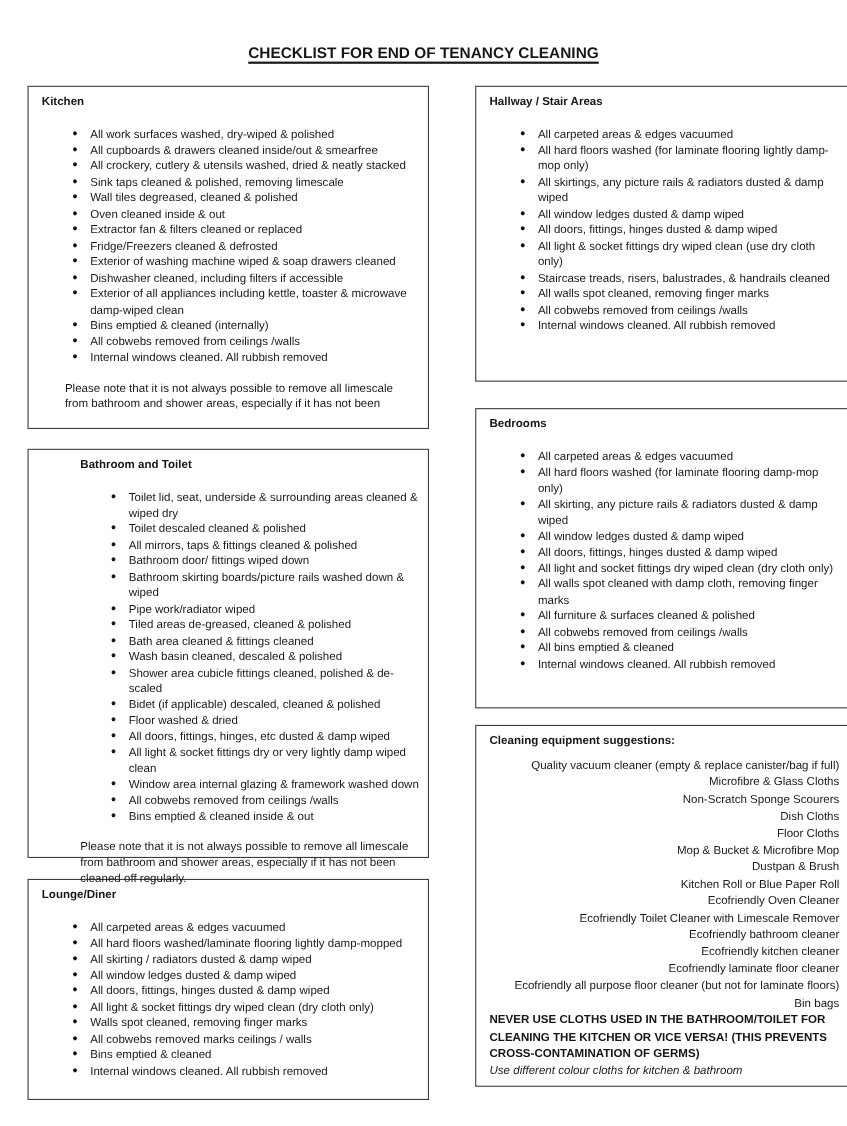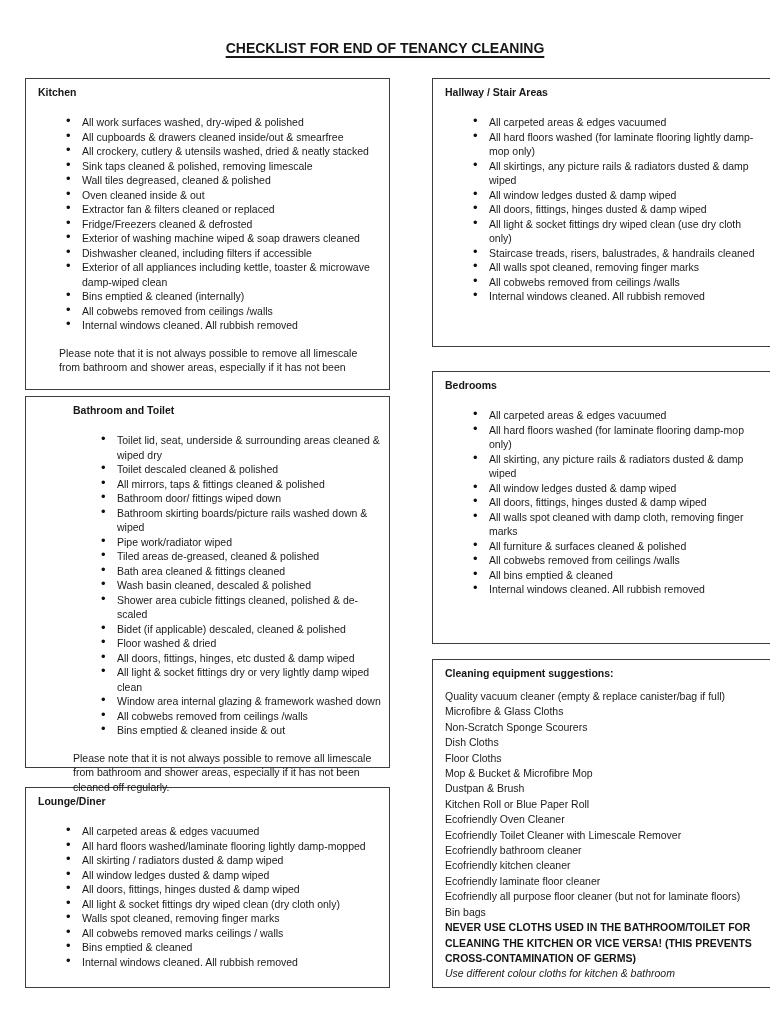--- a/index.html
+++ b/index.html
@@ -37,21 +37,21 @@
     background: #ffffff;
     padding: 6px 8px 6px 12px;
   }
   .box h2 {
     margin: 0;
     font-size: 10.5px;
     font-weight: 700;
     line-height: 15px;
     color: #171717;
   }
-  .box-kitchen  { height: 312px; margin-bottom: 6px; }
+  .box-kitchen  { height: 312px; margin-bottom: 18px; }
   .box-bathroom { height: 372px; margin-bottom: 19px; padding-left: 47px; }
   .box-lounge   { height: 201px; }
   .box-hallway  { height: 269px; margin-bottom: 24px; }
   .box-bedrooms { height: 273px; margin-bottom: 15px; }
   .box-equipment{ height: 329px; }
   ul.checklist {
     list-style: none;
     margin: 15px 0 0 0;
     padding: 0 0 0 44px;
   }
@@ -73,20 +73,21 @@
     font-size: 10.5px;
     line-height: 14.5px;
     margin: 13px 0 0 0;
   }
   .note-indented { margin-left: 21px; width: 302px; }
   .plainlist { margin-top: 8px; }
   .plain-item {
     font-size: 10.5px;
     line-height: 15.4px;
     color: #1a1a1a;
+    text-align: right;
   }
   .warning {
     margin: 0;
     font-size: 10.5px;
     font-weight: 700;
     line-height: 15.4px;
     color: #151515;
   }
   .footnote {
     margin: 0;
@@ -187,20 +188,21 @@
     </section>
 
     <section class="box box-bedrooms">
       <h2>Bedrooms</h2>
       <ul class="checklist">
           <li>All carpeted areas &amp; edges vacuumed</li>
           <li>All hard floors washed (for laminate flooring damp-mop only)</li>
           <li>All skirting, any picture rails &amp; radiators dusted &amp; damp wiped</li>
           <li>All window ledges dusted &amp; damp wiped</li>
           <li>All doors, fittings, hinges dusted &amp; damp wiped</li>
+          <li>All light and socket fittings dry wiped clean (dry cloth only)</li>
           <li>All walls spot cleaned with damp cloth, removing finger marks</li>
           <li>All furniture &amp; surfaces cleaned &amp; polished</li>
           <li>All cobwebs removed from ceilings /walls</li>
           <li>All bins emptied &amp; cleaned</li>
           <li>Internal windows cleaned. All rubbish removed</li>
         </ul>
     </section>
 
     <section class="box box-equipment">
       <h2>Cleaning equipment suggestions:</h2>

